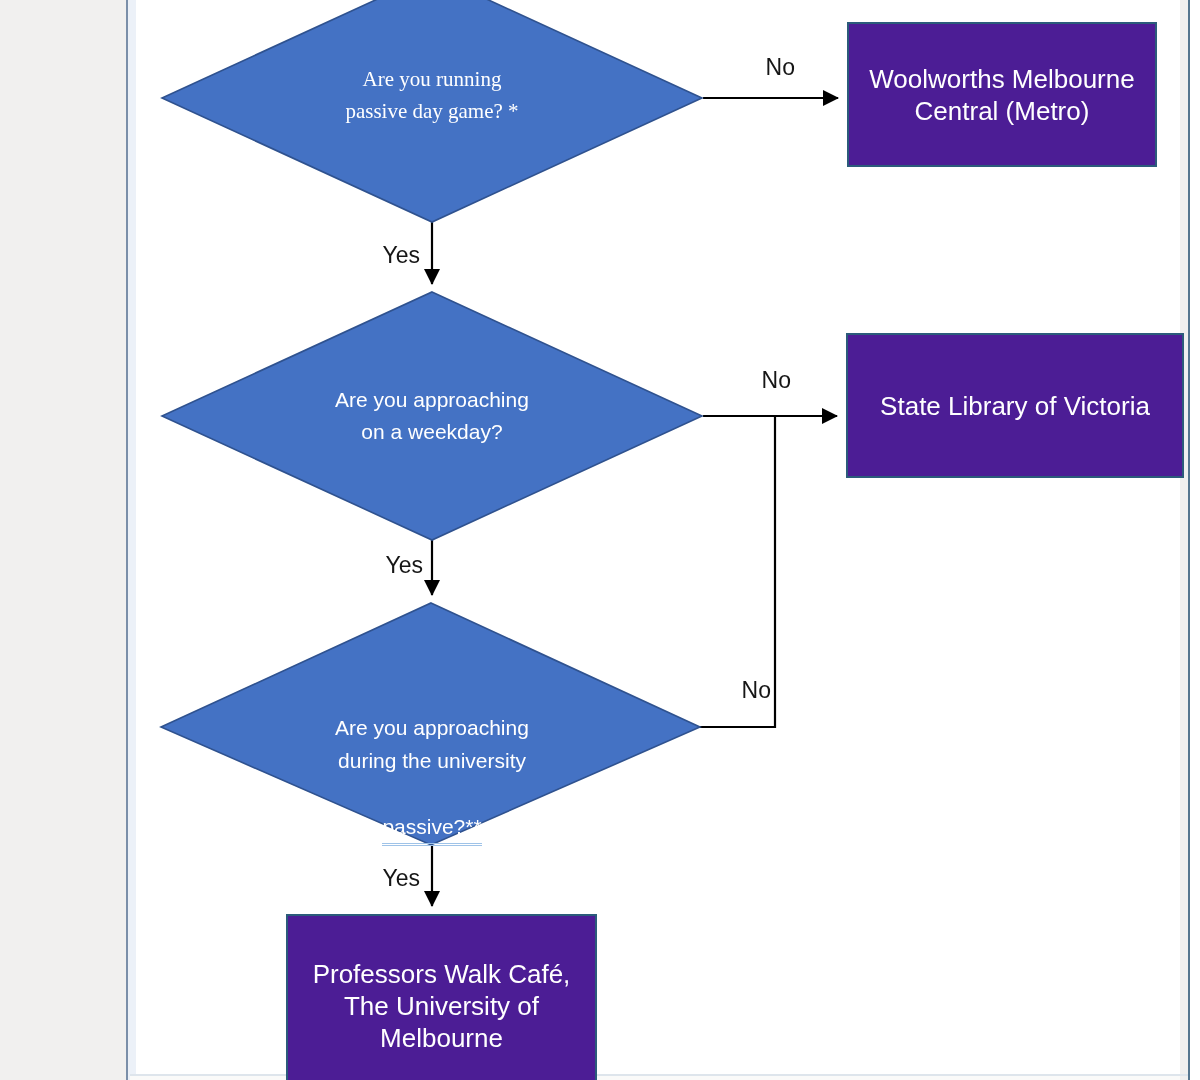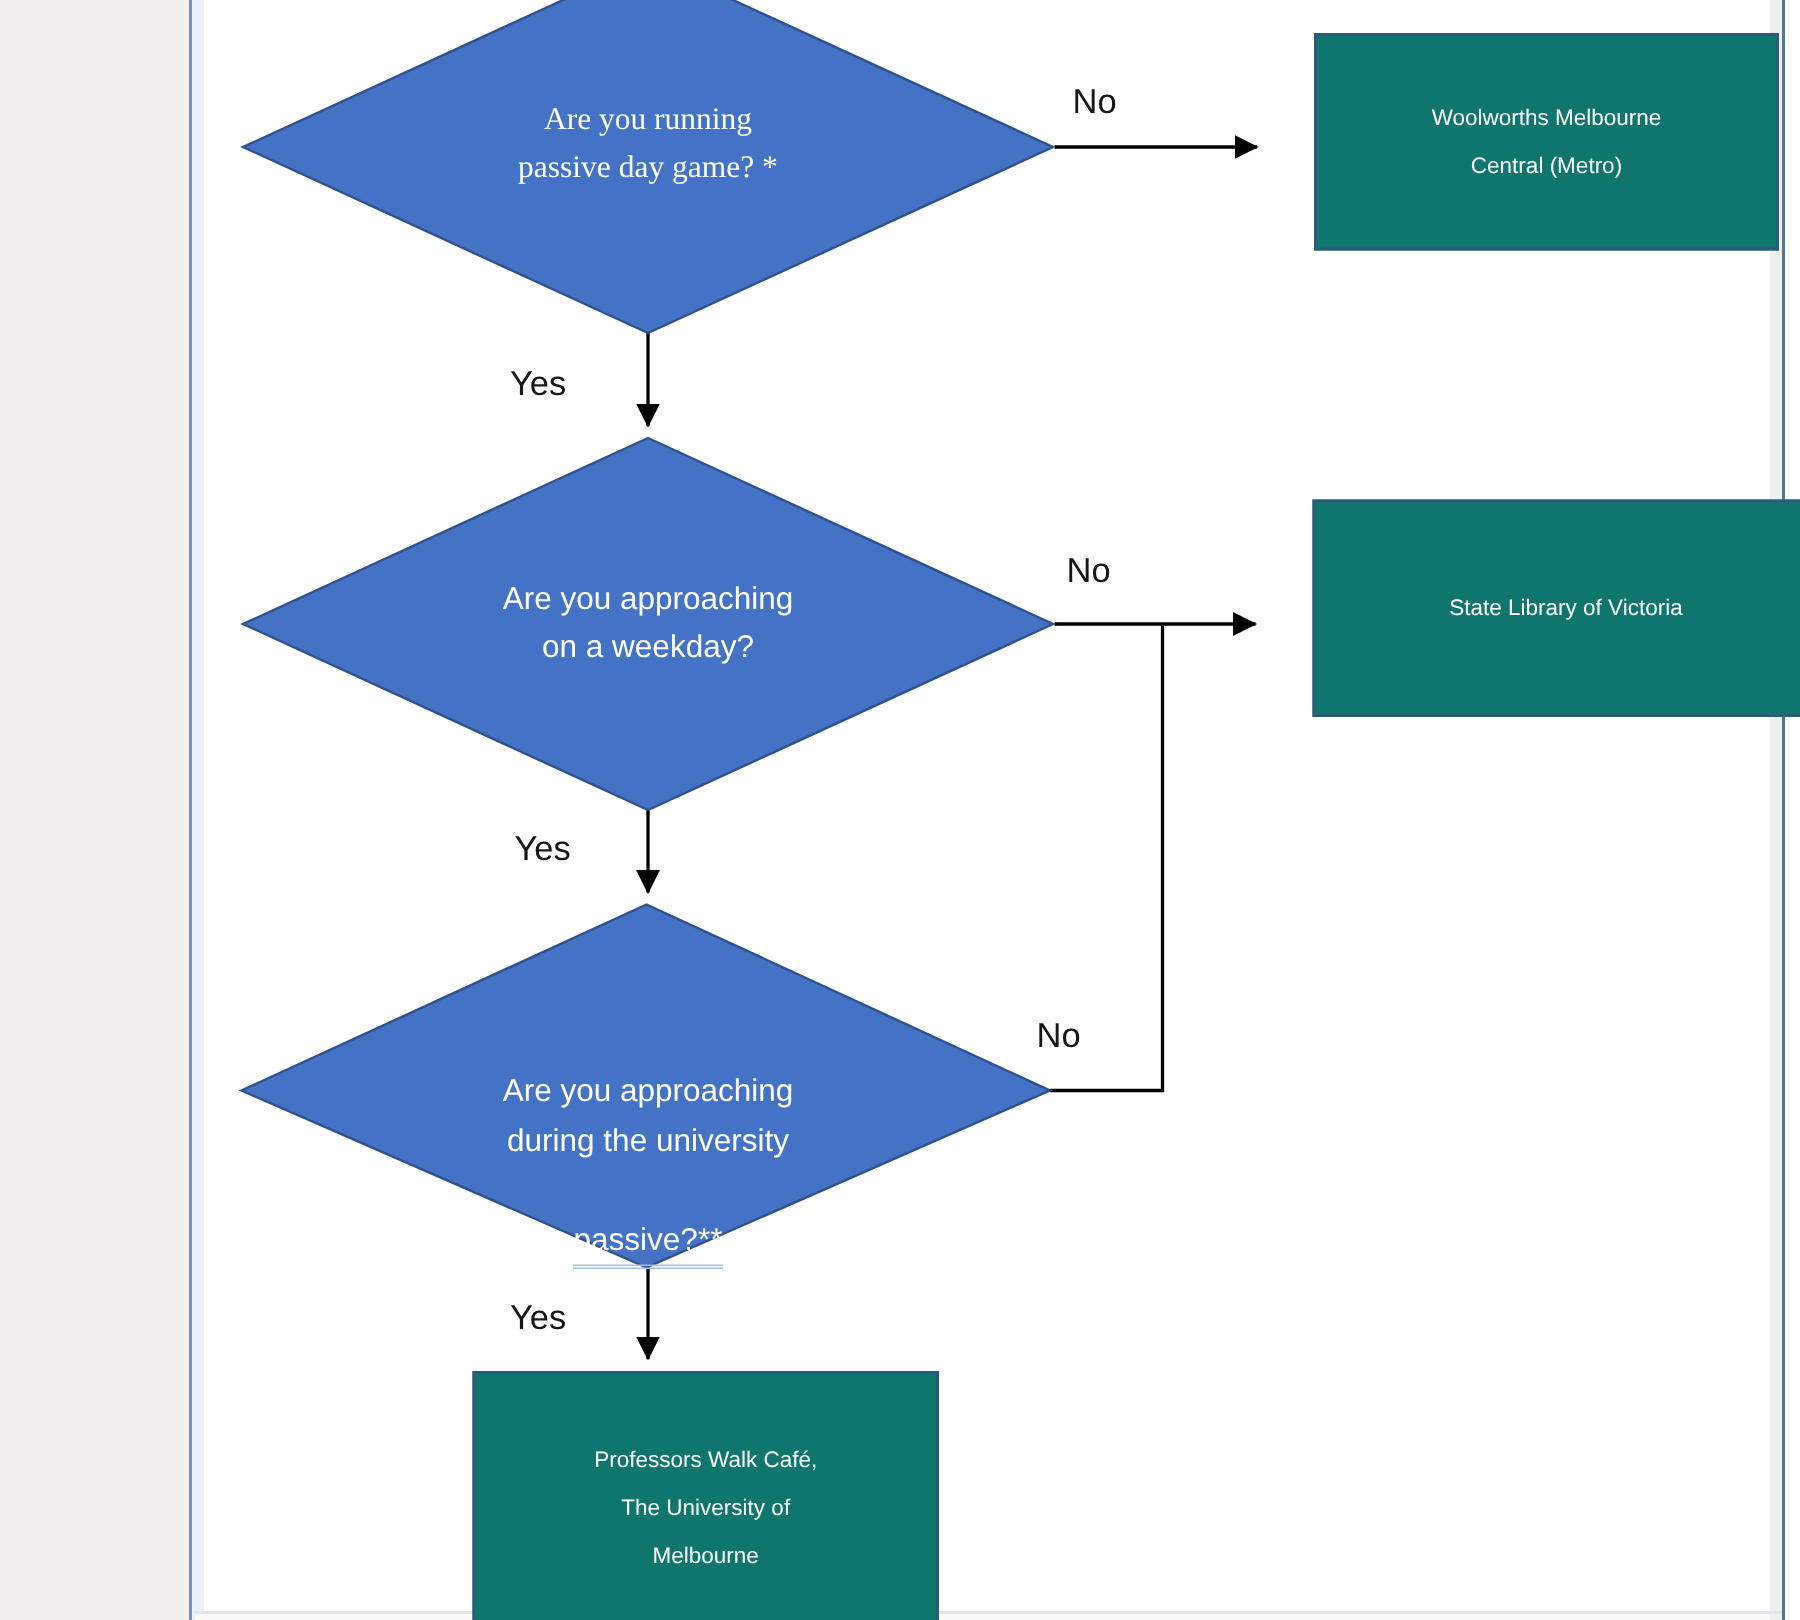--- a/index.html
+++ b/index.html
@@ -30,33 +30,32 @@
   }
   .d1-text { left: 232px; top: 63px;  width: 400px; font-family: Liberation Serif, serif; }
   .d2-text { left: 232px; top: 384px; width: 400px; }
   .d3-text { left: 212px; top: 678px; width: 440px; line-height: 33px; }
   .d3-text .main { display: block; white-space: pre-line; }
   .d3-text .hl   { display: inline-block; border-bottom: 3px double #9fc3e8; padding-bottom: 0px; }
 
   
   .outcome {
     position: absolute; box-sizing: border-box;
-    background: #0f766e; border: 2px solid #2b5b7b;
-    color: #ffffff; font-size: 15px; line-height: 32px; text-align: center;
+    background: #4c1d95; border: 2px solid #2b5b7b;
+    color: #ffffff; font-size: 26px; line-height: 32px; text-align: center;
     display: flex; align-items: center; justify-content: center;
     white-space: pre-line;
-    margin-left: 29px;
   }
   .o1 { left: 847px; top: 22px;  width: 310px; height: 145px; }
   .o2 { left: 846px; top: 333px; width: 338px; height: 145px; }
   .o3 { left: 286px; top: 914px; width: 311px; height: 184px; }
 
   
   .edge-label {
-    position: absolute; width: 80px; text-align: left;
+    position: absolute; width: 80px; text-align: right;
     color: #161616; font-size: 23px; line-height: 26px;
   }
   .no1  { left: 715px; top: 54px; }
   .yes1 { left: 340px; top: 242px; }
   .no2  { left: 711px; top: 367px; }
   .yes2 { left: 343px; top: 552px; }
   .no3  { left: 691px; top: 677px; }
   .yes3 { left: 340px; top: 865px; }
 </style>
 </head>

